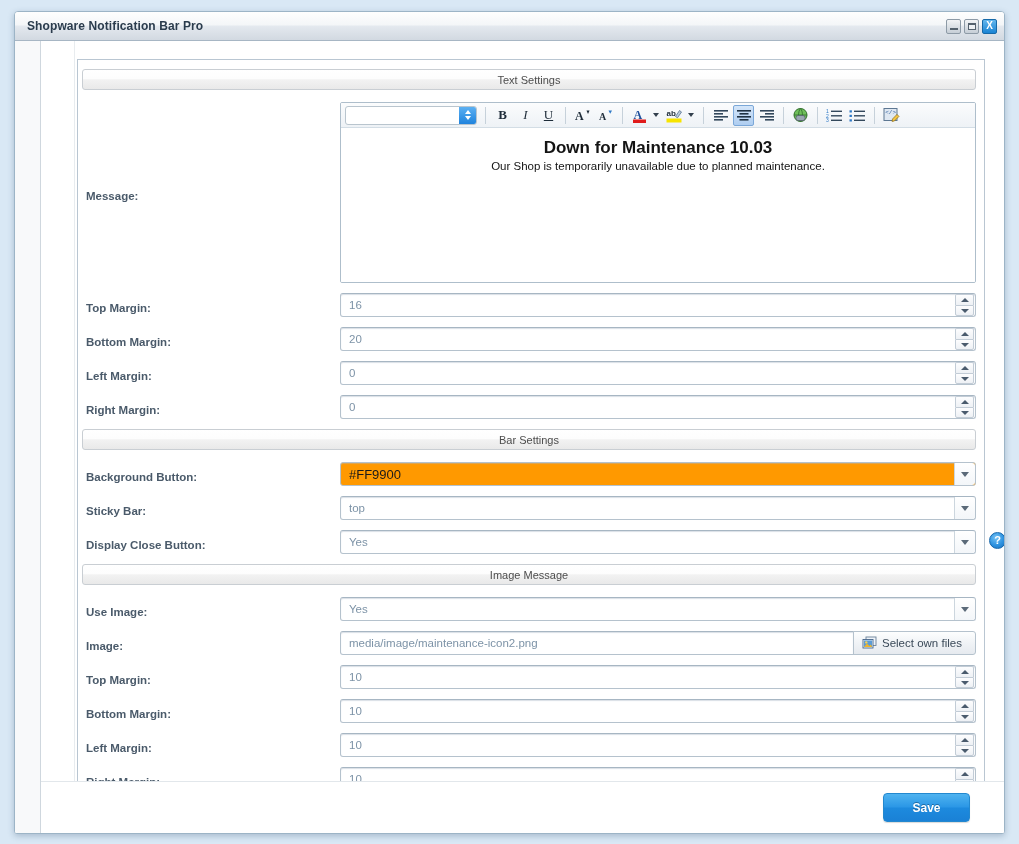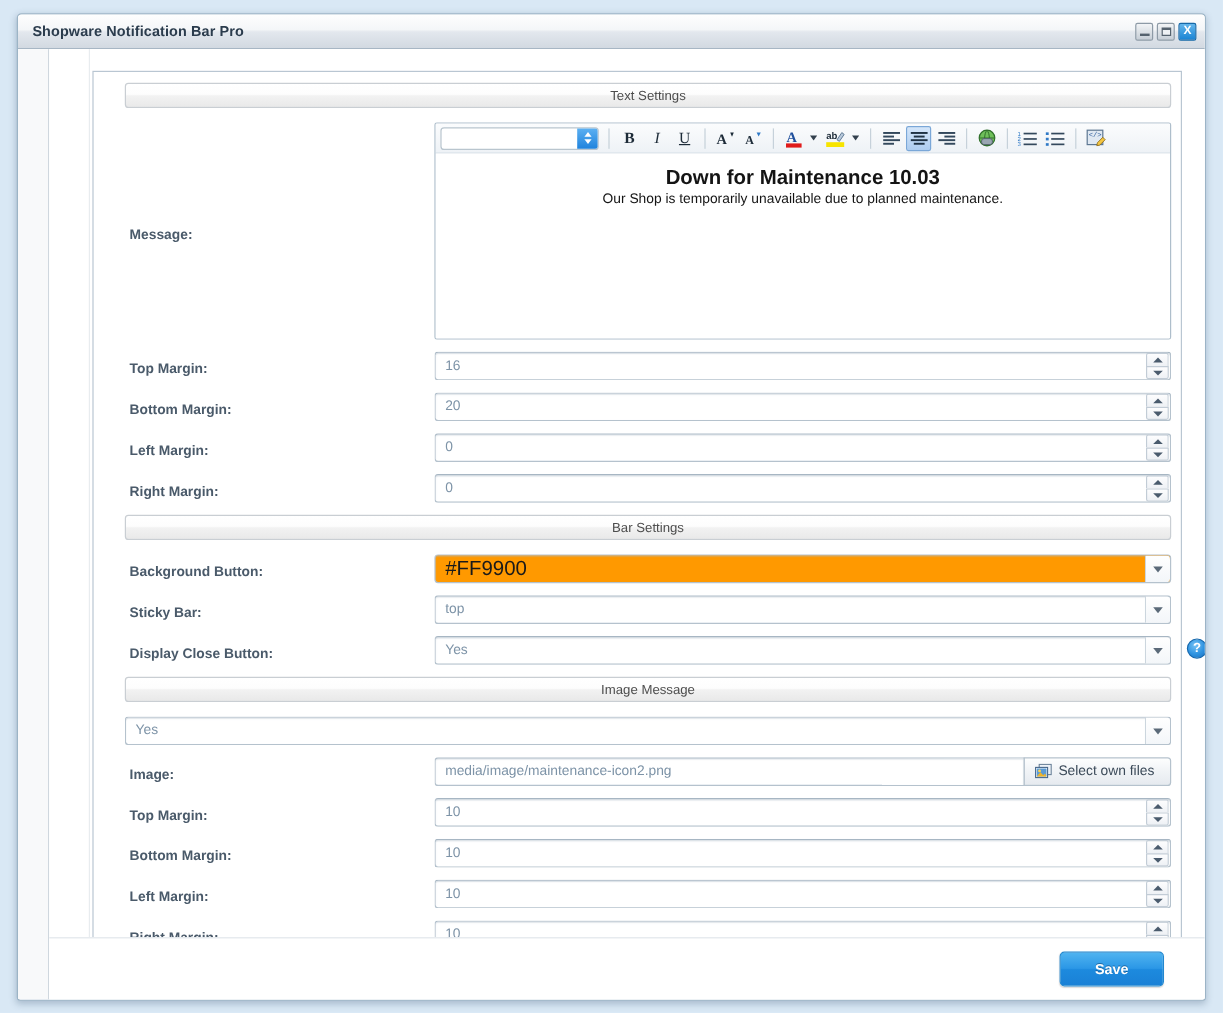--- a/index.html
+++ b/index.html
@@ -92,21 +92,21 @@
     width: 1px; background: #e8ecef;
   }
   .form-scroll {
     flex: 1 1 auto;
     padding: 18px 19px 0 36px;
     min-height: 0;
   }
   .form-panel {
     border: 1px solid #b9c6d2;
     background: #ffffff;
-    padding: 9px 8px 14px 26px;
+    padding: 9px 8px 14px 4px;
   }
 
   
   .section-header {
     height: 21px;
     margin: 0 0 12px 0;
     border: 1px solid #c9ced3;
     border-radius: 3px;
     background: linear-gradient(to bottom, #ffffff 0%, #fdfdfd 45%, #f2f2f2 52%, #e9e9e9 100%);
     display: flex; align-items: center; justify-content: center;
@@ -191,21 +191,21 @@
   .sel-arrow i {
     width: 0; height: 0;
     border-left: 4px solid transparent; border-right: 4px solid transparent;
     border-top: 5px solid #5b6a79;
   }
 
   
   .color-field {
     background: #FF9900 !important;
     color: #1a1a1a !important;
-    font-size: 17px;
+    font-size: 13px;
     font-weight: normal;
     border-color: #b5c2cd;
   }
 
   
   .editor {
     border: 1px solid #aebecb;
     border-radius: 2px;
     background: #ffffff;
     overflow: hidden;
@@ -623,20 +623,21 @@
                 </div>
               <div class="help-icon">?</div>
             </div>
           </div>
 
           <div class="section-header tight">
             <span>Image Message</span>
           </div>
 
           <div class="row">
+            <div class="row-label">Use Image:</div>
             <div class="row-field sel-wrap">
               <input class="tf" type="text" value="Yes" style="">
               <div class="sel-arrow">
                   <i></i>
                 </div>
             </div>
           </div>
 
           <div class="row">
             <div class="row-label">Image:</div>

